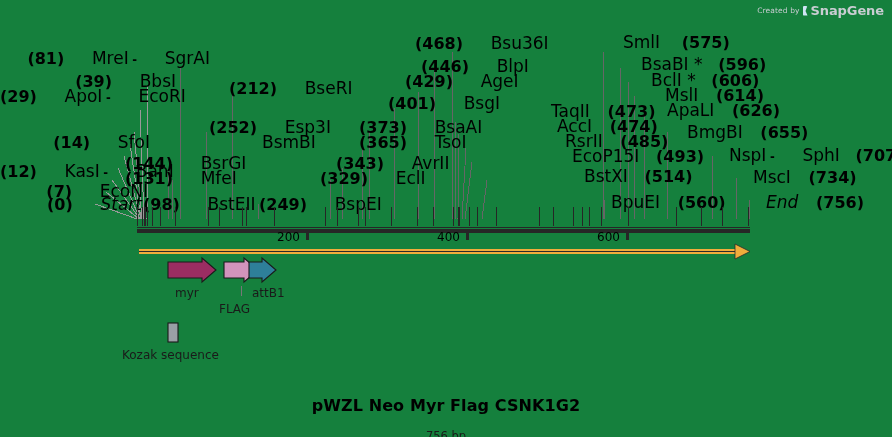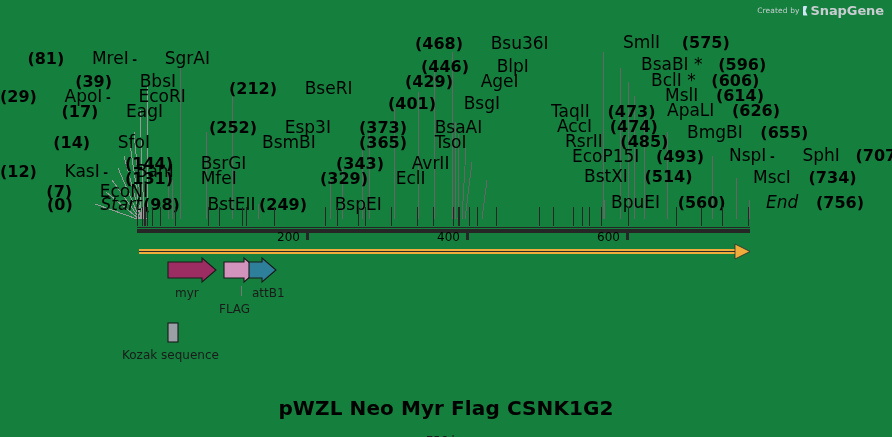--- a/index.html
+++ b/index.html
@@ -118,21 +118,21 @@
 
   
   .title-block {
     position: absolute;
     left: 0;
     top: 396px;
     width: 892px;
     text-align: center;
   }
   .plasmid-title {
-    font-size: 20px;
+    font-size: 16px;
     font-weight: bold;
     color: #000;
     letter-spacing: .1px;
   }
   .plasmid-size {
     font-size: 11.5px;
     color: #1a1a1a;
     margin-top: 14px;
   }
 </style>
@@ -217,24 +217,20 @@
       <span class="nm">BanI</span>
     </div>
 
 
     <div class="enz r" style="left:0; top:134px; width:150px;">
       <span class="pos">(14)</span>
       <span class="nm">SfoI</span>
     </div>
 
 
-    <div class="enz r" style="left:0; top:103px; width:163px;">
-      <span class="pos">(17)</span>
-      <span class="nm">EagI</span>
-    </div>
 
     <div class="enz r" style="left:0; top:88px; width:177px;">
       <span class="pos">(29)</span>
       <span class="nm">ApoI</span>
       <span class="dash">-</span>
       <span class="nm">EcoRI</span>
     </div>
 
     <div class="enz r" style="left:0; top:73px; width:176px;">
       <span class="pos">(39)</span>

